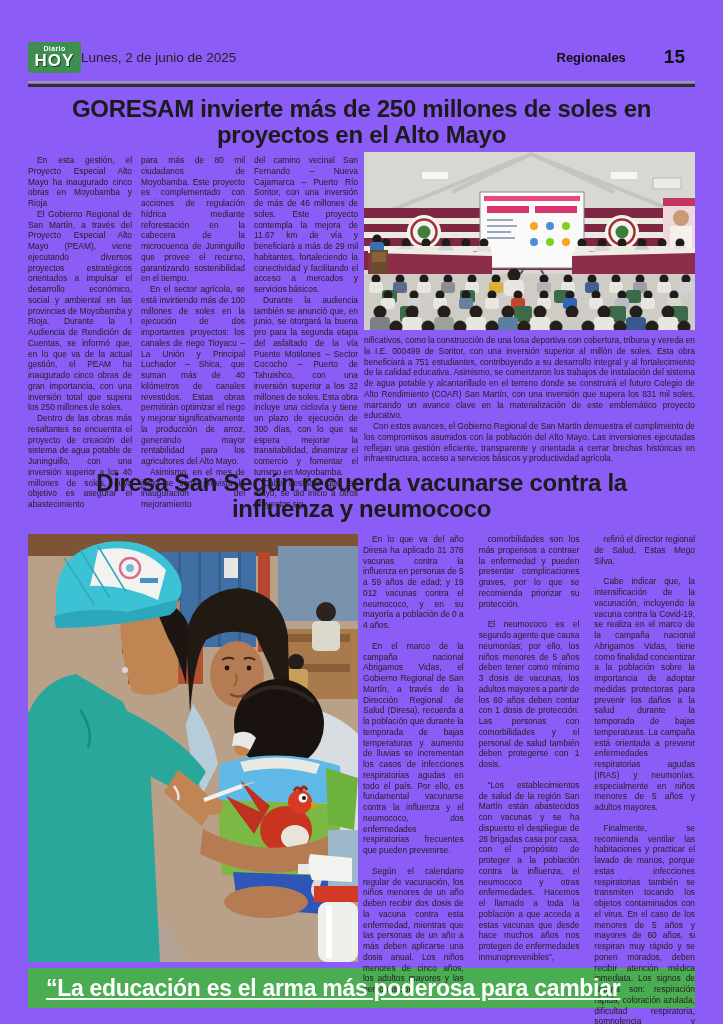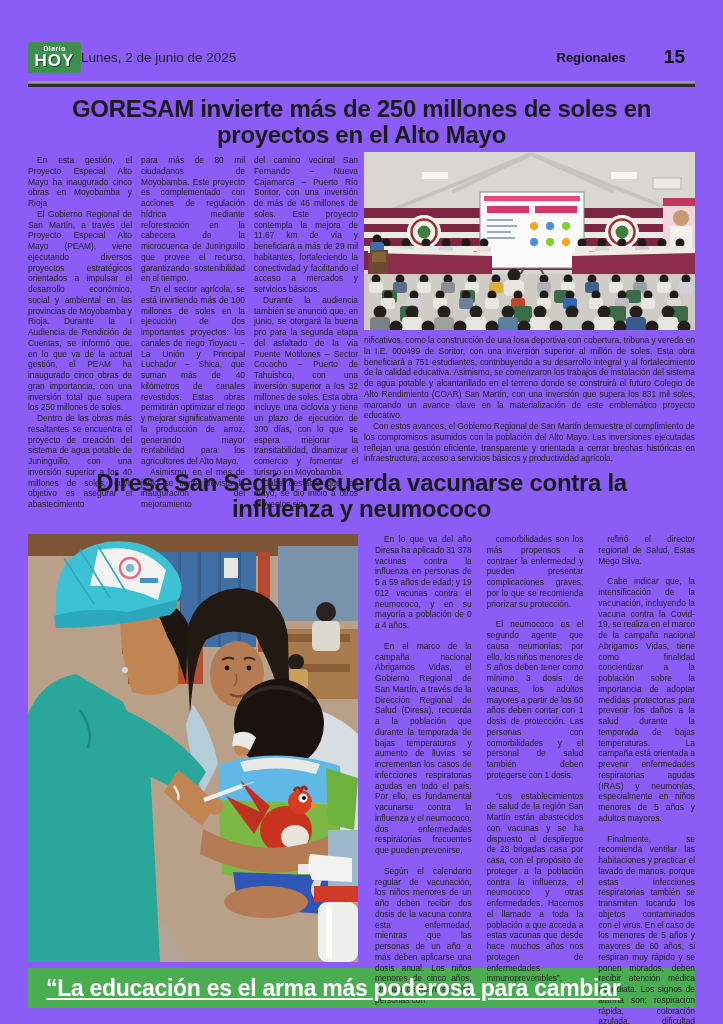--- a/index.html
+++ b/index.html
@@ -25,21 +25,21 @@
   .a1-body{display:flex;gap:6px;height:306px;}
   .a1-left{width:330px;display:flex;gap:9px;flex:0 0 auto;}
   .a1-left .col{flex:1;}
   .col p{margin:0;text-indent:9px;}
   .cont p:first-child{text-indent:0;}
   .a1-right{flex:1;display:flex;flex-direction:column;min-width:0;justify-content:center;}
   .photo1{height:178px;overflow:hidden;flex:0 0 auto;}
   .a1-bottom{margin-top:5px;}
   .a1-bottom p{margin:0;text-indent:9px;}
   .a1-bottom p:first-child{text-indent:0;}
-  .a2-body{display:flex;gap:17px;height:430px;margin-top:12px;}
+  .a2-body{display:flex;gap:5px;height:430px;margin-top:12px;}
   .photo2{width:330px;height:428px;overflow:hidden;flex:0 0 auto;}
   .a2-cols{flex:1;display:flex;gap:15px;min-width:0;}
   .a2-cols .col{flex:1;}
   .a2-cols .col p{margin:0 0 10px;text-indent:9px;}
   
   .banner{margin-top:4px;height:40px;background:#4bad52;color:#fff;display:flex;align-items:center;
           padding-left:18px;font-size:23px;font-weight:bold;letter-spacing:-.3px;text-decoration:underline;}
   svg{display:block;}
 </style>
 </head>

